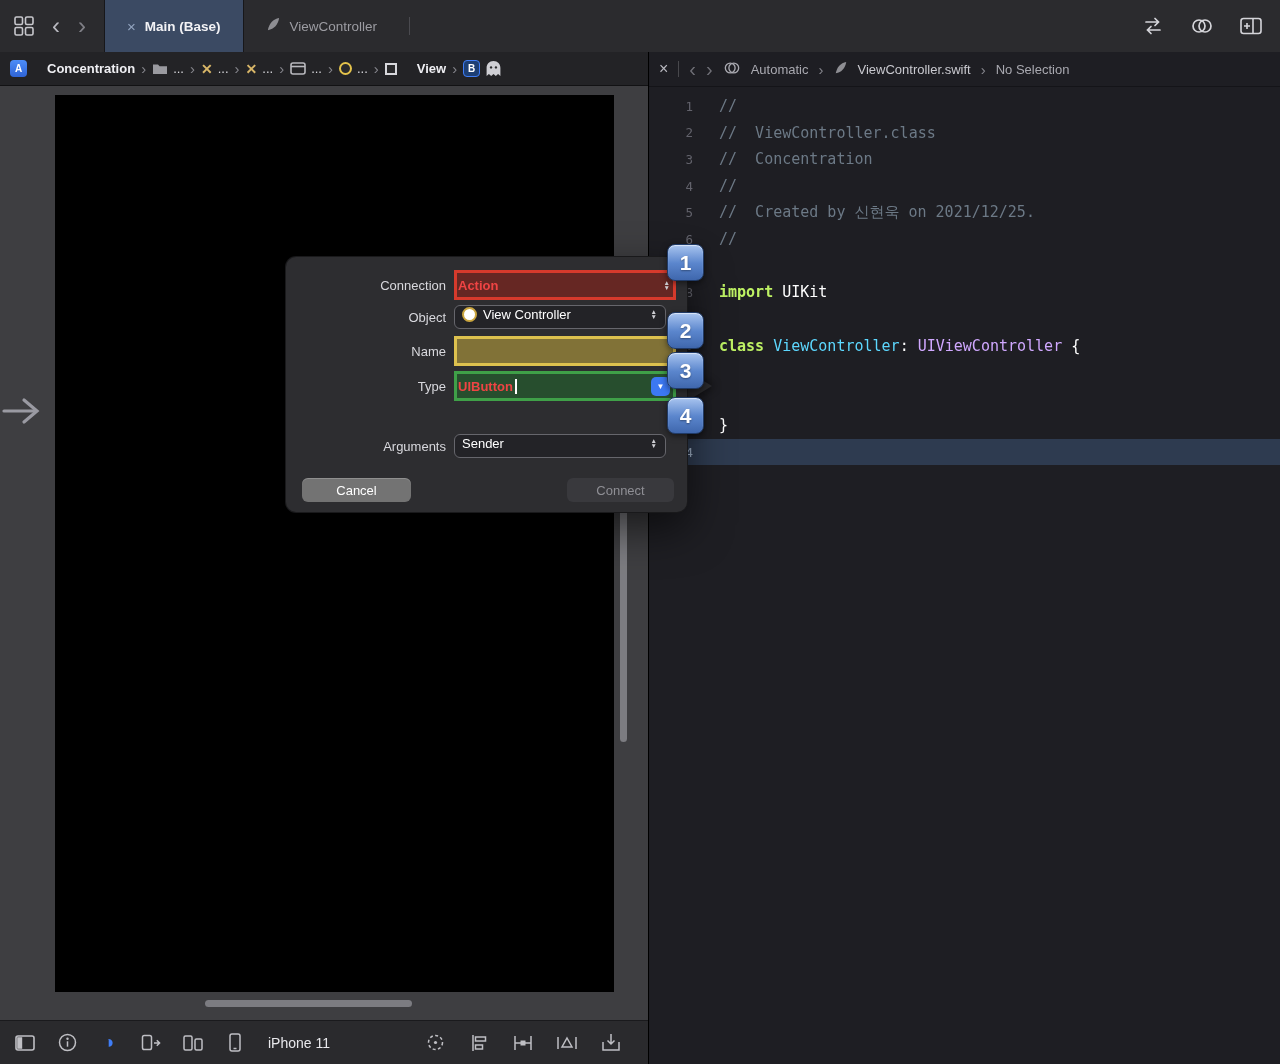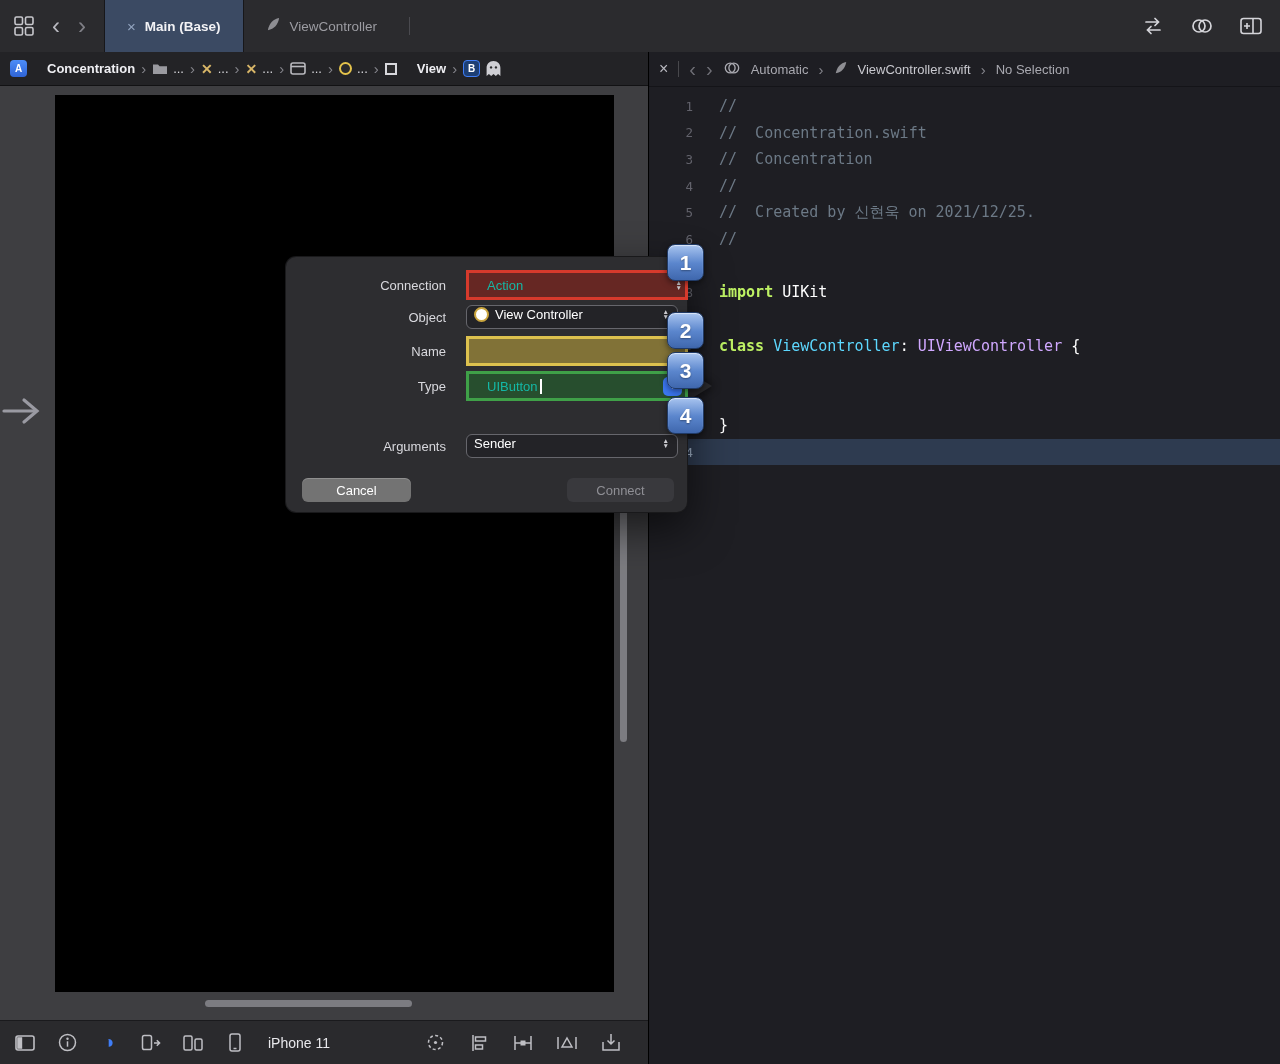--- a/index.html
+++ b/index.html
@@ -62,27 +62,27 @@
   .tok-cm{color:#6c7986;}
   .tok-kw{color:#bef264;font-weight:700;}
   .tok-ty{color:#5dd8ff;}
   .tok-sdk{color:#d0a8ff;}
   .tok-pl{color:#ffffff;}
 
   
   .popover{position:absolute;left:286px;top:257px;width:401px;height:255px;background:#2d2d30;border-radius:10px;box-shadow:0 0 0 1px #19191b,0 16px 44px rgba(0,0,0,.6);z-index:60;font-size:13px;}
   .pop-arrow{position:absolute;left:684px;top:369px;width:0;height:0;border-top:17px solid transparent;border-bottom:17px solid transparent;border-left:28px solid #2d2d30;z-index:60;filter:drop-shadow(3px 0 4px rgba(0,0,0,.45));}
   .pop-row{position:absolute;left:12px;display:flex;align-items:center;}
-  .pop-label{width:148px;margin-right:20px;text-align:right;color:#d8d8dd;flex:none;}
+  .pop-label{width:148px;margin-right:8px;text-align:right;color:#d8d8dd;flex:none;}
   .h1wrap{box-sizing:border-box;width:222px;height:30px;border:3px solid;display:flex;align-items:center;}
   .h1wrap.red{border-color:#d63a2c;background:rgba(150,35,25,.55);}
   .h1wrap.yellow{border-color:#ddc14e;background:rgba(185,160,60,.6);}
   .h1wrap.green{border-color:#3fa048;background:rgba(35,105,45,.55);}
   .h1wrap.blue{border-color:#2d6ce4;background:rgba(35,90,200,.5);}
-  .fval{padding-left:18px;color:#14b8a6;}
+  .fval{padding-left:1px;color:#ef4444;font-weight:bold;}
   .field{box-sizing:border-box;width:212px;height:24px;border:1px solid #66666c;border-radius:6px;background:#232327;display:flex;align-items:center;padding:0 5px 6px 7px;color:#fff;}
   .stepper{margin-left:auto;display:flex;flex-direction:column;align-items:center;line-height:5.5px;padding-right:3px;}
   .stepper span{font-size:6.5px;color:#cfcfd4;}
   .vc-dot{width:11px;height:11px;border-radius:50%;background:#fff;border:2px solid #caa53e;margin-right:6px;box-sizing:content-box;flex:none;}
   .type-btn{margin-left:auto;margin-right:3px;width:19px;height:19px;border-radius:5px;background:#3c78f2;color:#fff;font-size:8px;display:flex;align-items:center;justify-content:center;}
   .cursor{width:2px;height:15px;background:#fff;margin-left:2px;}
   .pbtn{position:absolute;height:24px;border-radius:6px;display:flex;align-items:center;justify-content:center;}
   .pbtn.cancel{left:16px;top:221px;width:109px;background:#737373;color:#fff;box-shadow:inset 0 1px 0 rgba(255,255,255,.2);}
   .pbtn.connect{left:281px;top:221px;width:107px;background:#39393d;color:#8f8f95;}
 
@@ -333,21 +333,21 @@
         <svg width="14" height="14" viewBox="0 0 16 16">
             <path d="M14 1C7.5 2.2 3.2 7 2 14c6.8-1.4 10.8-5.8 12-13z" fill="#8e8e93"></path>
           </svg>
       </span>
       <span>ViewController.swift</span>
       <span class="ed-sep">›</span>
       <span class="ed-dim">No Selection</span>
     </div>
     <div class="code" id="code-lines">
         <div class="code-line"><span class="ln">1</span><span class="src"><span class="tok-cm">//</span></span></div>
-        <div class="code-line"><span class="ln">2</span><span class="src"><span class="tok-cm">//  Concentration.swift</span></span></div>
+        <div class="code-line"><span class="ln">2</span><span class="src"><span class="tok-cm">//  ViewController.class</span></span></div>
         <div class="code-line"><span class="ln">3</span><span class="src"><span class="tok-cm">//  Concentration</span></span></div>
         <div class="code-line"><span class="ln">4</span><span class="src"><span class="tok-cm">//</span></span></div>
         <div class="code-line"><span class="ln">5</span><span class="src"><span class="tok-cm">//  Created by 신현욱 on 2021/12/25.</span></span></div>
         <div class="code-line"><span class="ln">6</span><span class="src"><span class="tok-cm">//</span></span></div>
         <div class="code-line"><span class="ln">7</span><span class="src"></span></div>
         <div class="code-line"><span class="ln">8</span><span class="src"><span class="tok-kw">import</span><span class="tok-pl"> UIKit</span></span></div>
         <div class="code-line"><span class="ln">9</span><span class="src"></span></div>
         <div class="code-line"><span class="ln">10</span><span class="src"><span class="tok-kw">class</span><span class="tok-pl"> </span><span class="tok-ty">ViewController</span><span class="tok-pl">: </span><span class="tok-sdk">UIViewController</span><span class="tok-pl"> {</span></span></div>
         <div class="code-line"><span class="ln">11</span><span class="src"></span></div>
         <div class="code-line"><span class="ln">12</span><span class="src"></span></div>

